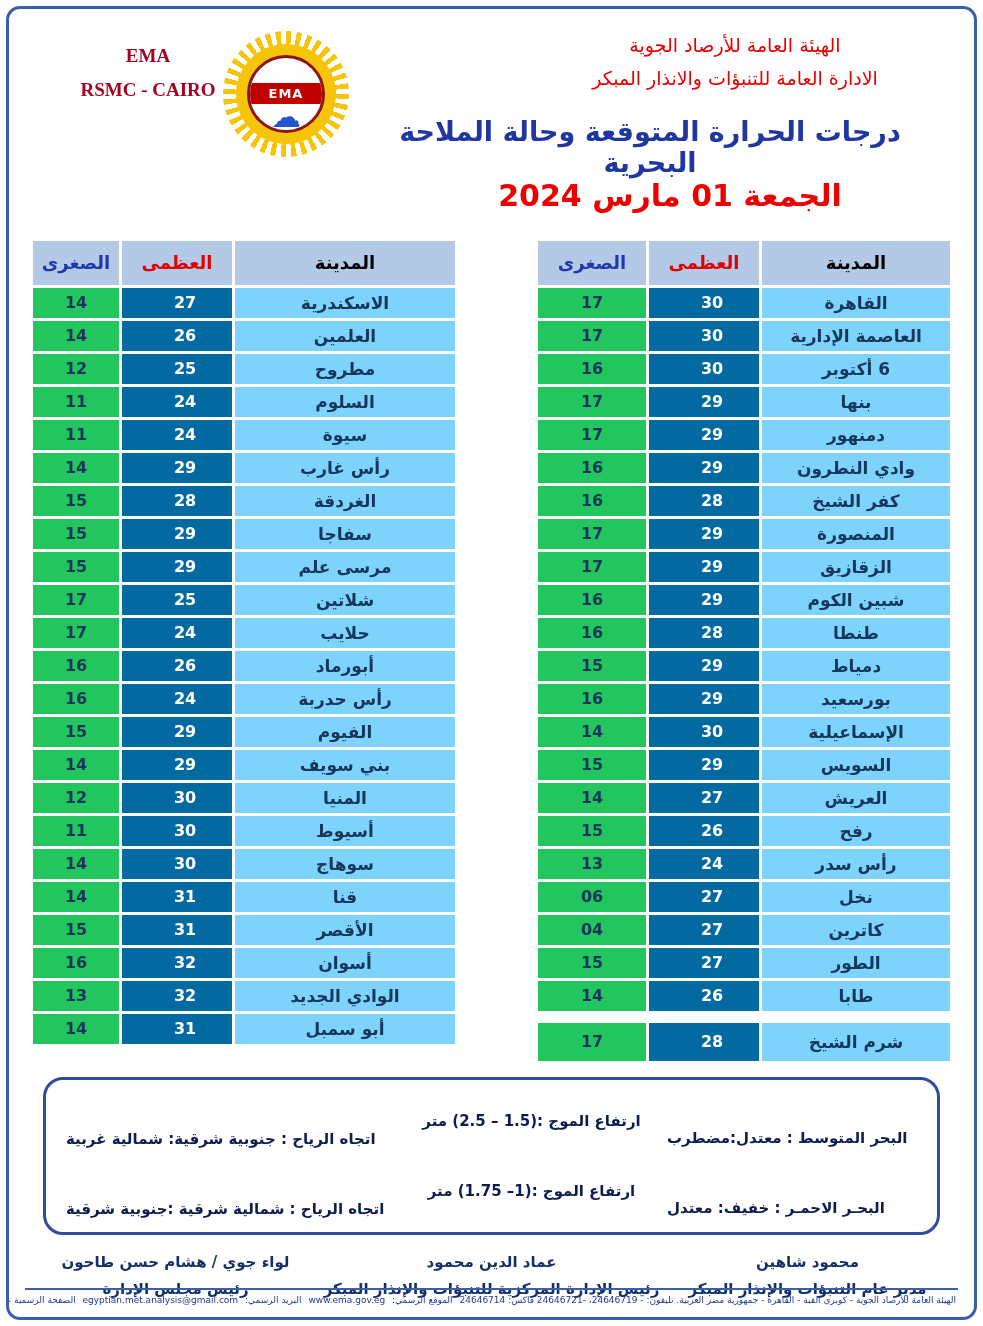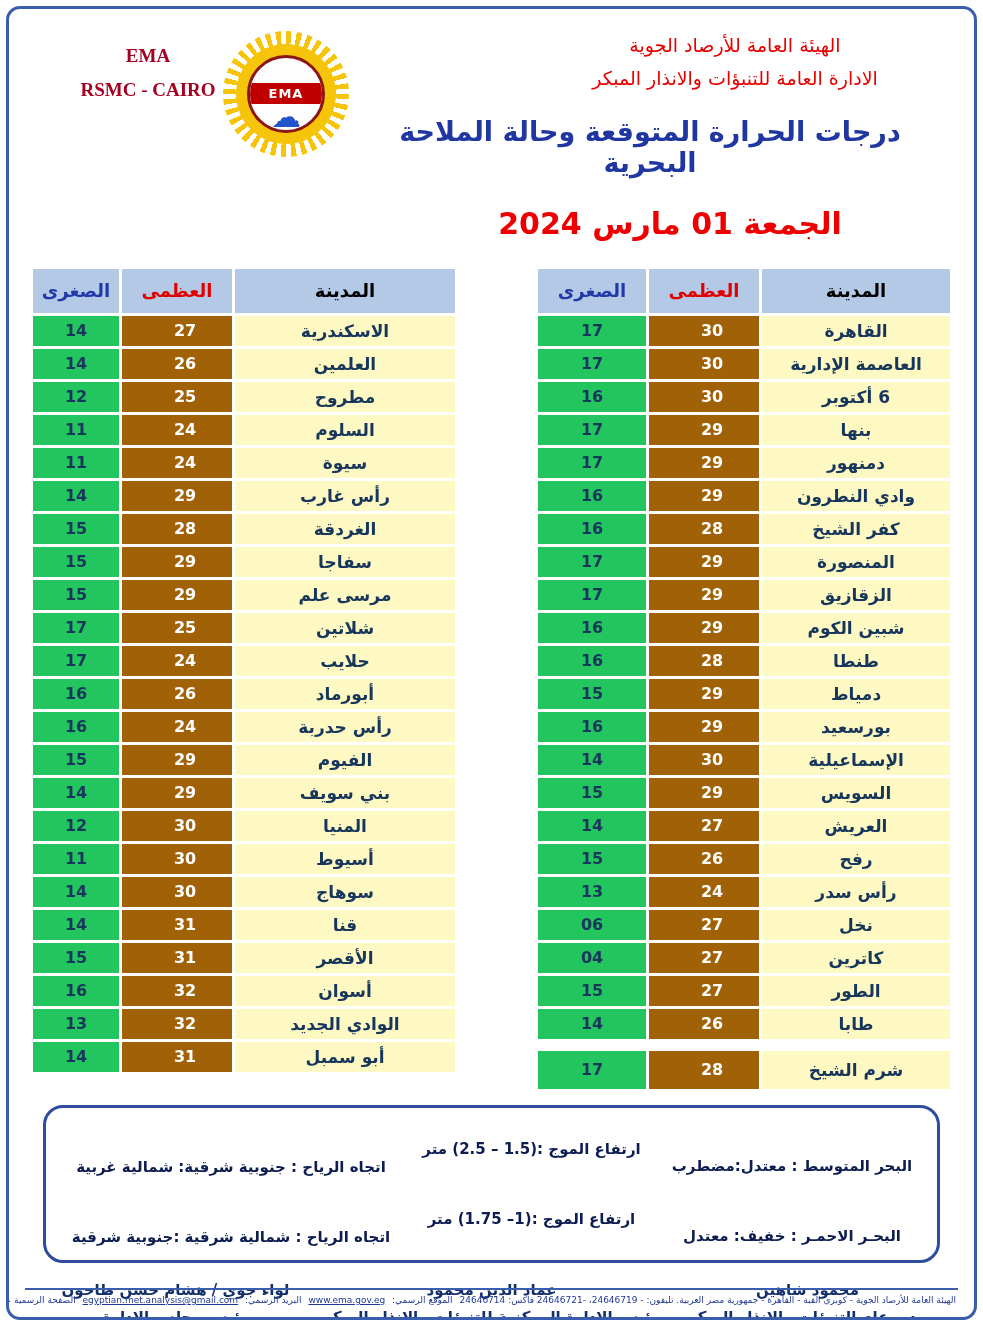--- a/index.html
+++ b/index.html
@@ -6,21 +6,21 @@
   html,body { width:983px; height:1326px; background:#ffffff; font-family:"DejaVu Sans", sans-serif; }
   .frame {
     position:absolute; inset:6px;
     border:3px solid #3b5dad; border-radius:14px;
     padding:20px 24px; direction:rtl; overflow:hidden; background:#fff;
   }
   
   .header { position:relative; }
   .org-ar { width:430px; text-align:center; color:#e80000; font-weight:normal; font-size:19px; line-height:1.75; }
   .main-title { width:600px; text-align:center; color:#2036a0; font-weight:bold; font-size:27px; margin-top:20px; }
-  .date-line { width:560px; text-align:center; color:#ef0000; font-weight:bold; font-size:30px; margin-top:28px; }
+  .date-line { width:560px; text-align:center; color:#ef0000; font-weight:bold; font-size:30px; }
   .org-en {
     position:absolute; left:30px; top:10px; width:170px; direction:ltr;
     text-align:center; color:#a50021; font-weight:bold; font-size:19px; line-height:1.8;
     font-family:"Liberation Serif", serif;
   }
   
   .logo { position:absolute; left:190px; top:2px; width:126px; height:126px; }
   .sun-rays { position:absolute; inset:0; border-radius:50%;
     background:repeating-conic-gradient(#f6c50a 0deg 5deg, rgba(246,197,10,0) 5deg 10deg); }
   .sun-core { position:absolute; inset:13px; background:#f6c50a; border-radius:50%;
@@ -37,43 +37,43 @@
   .ttable-left  { width:422px; }
   .trow { display:grid; gap:3px; }
   .ttable-right .trow { grid-template-columns:188px 110px 108px; }
   .ttable-left  .trow { grid-template-columns:220px 110px 86px; }
   .cell { height:30px; display:flex; align-items:center; justify-content:center;
     font-weight:bold; font-size:16px; }
   .thead .cell { height:44px; background:#b4c9e6; font-size:18px; }
   .hcity { color:#000000; }
   .hmax  { color:#e00000; }
   .hmin  { color:#2038a8; }
-  .city  { background:#fef9c3; color:#16365c; font-size:17px; }
-  .max   { background:#a16207; color:#ffffff;padding-left:16px; }
+  .city  { background:#7dd3fc; color:#16365c; font-size:17px; }
+  .max   { background:#0369a1; color:#ffffff;padding-left:16px; }
   .min   { background:#22c55e; color:#16365c; }
   .ttable-right .trow:last-child { margin-top:9px; }
   .ttable-right .trow:last-child .cell { height:38px; }
   
   .sea-box { margin:16px 10px 0; border:3px solid #2e4d9e; border-radius:20px;
     padding:14px 20px; display:flex; flex-direction:column; gap:16px; }
   .sea-row { display:grid; grid-template-columns:250px 1fr 330px; align-items:center;
     font-weight:bold; color:#0d1d52; font-size:15px; }
-  .sea-name  { text-align:center;margin-top:34px; }
+  .sea-name  { text-align:left;margin-top:34px; }
   .sea-waves { text-align:center; }
-  .sea-wind  { text-align:center;margin-top:36px; }
+  .sea-wind  { text-align:left;margin-top:36px; }
   
   .signatures { display:grid; grid-template-columns:1fr 1.35fr 1fr; margin-top:18px; padding:0 8px;
     text-align:center; color:#14306b; font-weight:bold; font-size:15px; }
   .sig-name { margin-bottom:9px; }
   
   .footer { position:absolute; left:16px; right:16px; bottom:12px;
     border-top:2px solid #3b5dad; padding-top:5px;
     font-size:9px; color:#1f3799; text-align:center; white-space:nowrap; }
   .footer span { margin:0 2px; }
-  .footer .link { text-decoration:underline; direction:ltr; unicode-bidi:embed; }
+  .footer .link { direction:ltr; unicode-bidi:embed; }
 </style>
 </head>
 <body>
 
 <div class="frame">
 
   <div class="header">
     <div class="org-ar">
       <div>الهيئة العامة للأرصاد الجوية</div>
       <div>الادارة العامة للتنبؤات والانذار المبكر</div>

